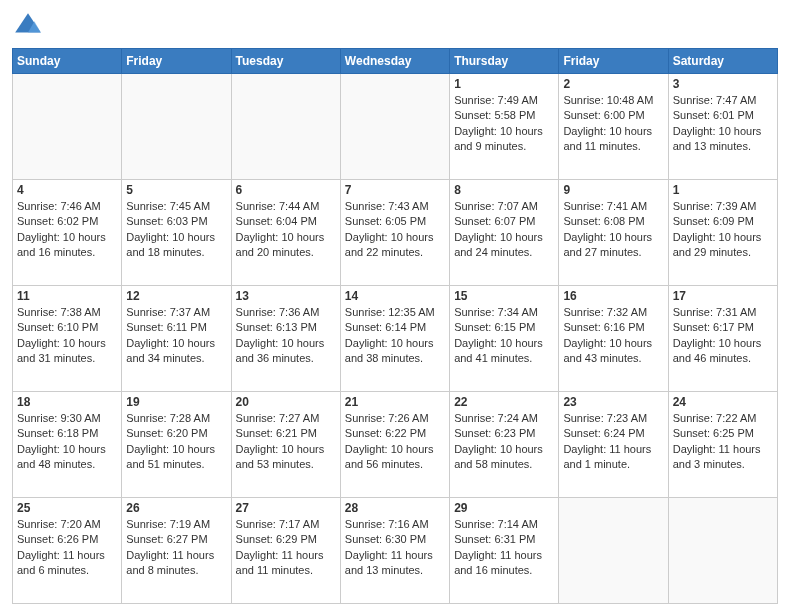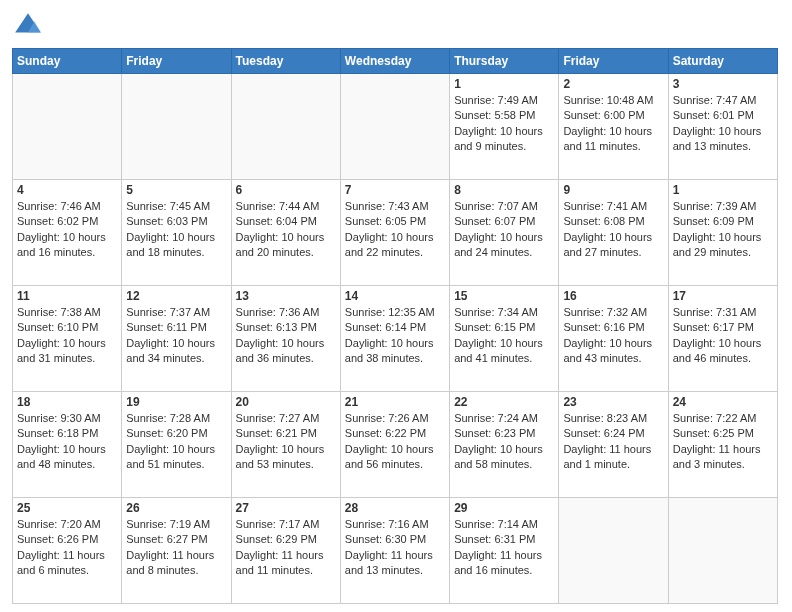--- a/index.html
+++ b/index.html
@@ -289,21 +289,21 @@
           </td>
           <td>
             <span class="day-number">22</span>
             <div class="day-info">Sunrise: 7:24 AM
 Sunset: 6:23 PM
 Daylight: 10 hours
 and 58 minutes.</div>
           </td>
           <td>
             <span class="day-number">23</span>
-            <div class="day-info">Sunrise: 8:23 AM
+            <div class="day-info">Sunrise: 7:23 AM
 Sunset: 6:24 PM
 Daylight: 11 hours
 and 1 minute.</div>
           </td>
           <td>
             <span class="day-number">24</span>
             <div class="day-info">Sunrise: 7:22 AM
 Sunset: 6:25 PM
 Daylight: 11 hours
 and 3 minutes.</div>

